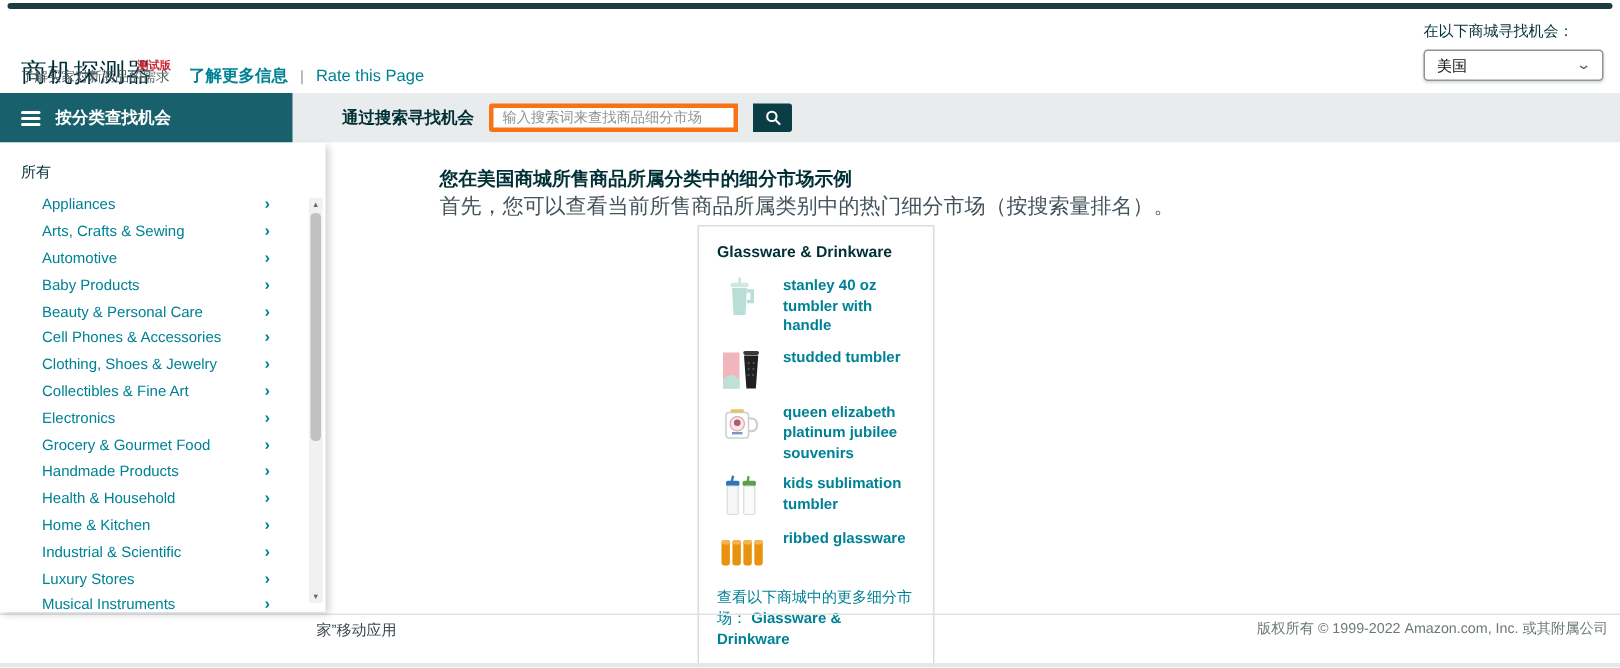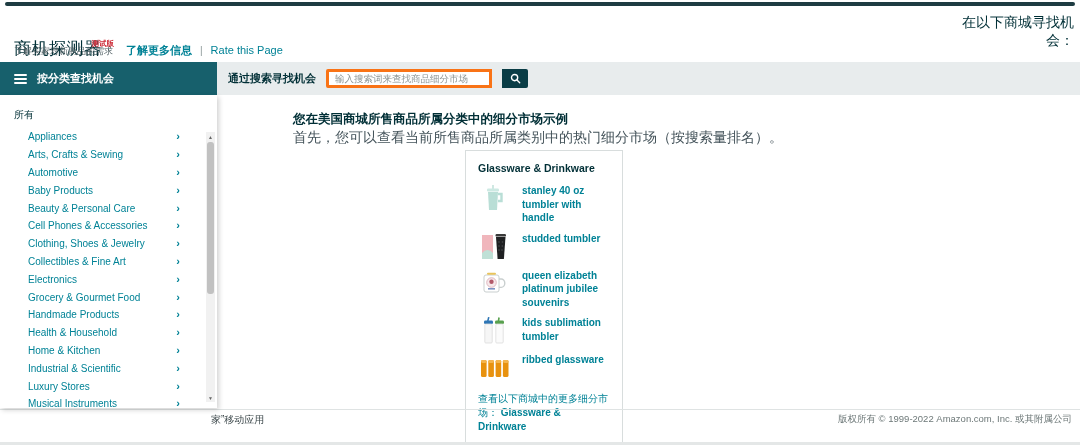--- a/index.html
+++ b/index.html
@@ -12,29 +12,29 @@
   .header { position:absolute; left:0; top:6px; width:1080px; height:56px; background:#fff; }
   .logo-row { position:absolute; left:14px; top:14px; display:flex; align-items:baseline; }
   .app-title { font-size:17px; font-weight:normal; color:#002f36; letter-spacing:.5px; }
   .beta-badge { font-size:7.5px; font-weight:bold; color:#cc2936; position:relative; top:-8px; left:-10px; }
   .header-links { display:flex; align-items:baseline; gap:8px; margin-left:2px; }
   .link-teal { color:#008296; font-size:11px; text-decoration:none; cursor:pointer;margin-top:23px; }
   .bold { font-weight:bold; }
   .link-sep { color:#8b9898; font-size:10px; }
   .app-subtitle { position:absolute; left:14px; top:39px; font-size:9px; color:#4d5c60; }
   .mkt-block { position:absolute; right:6px; top:8px; width:125px; }
-  .mkt-label { font-size:14px; color:#002f36; margin-bottom:5px; text-align:right; }
+  .mkt-label { font-size:10px; color:#002f36; margin-bottom:5px; text-align:left; }
   .mkt-select { width:120px; height:21px; background:#fff; border:1px solid #8d9696; border-radius:3px;
     box-shadow:0 1px 2px rgba(15,17,17,.15); display:flex; align-items:center; justify-content:space-between;
     padding:0 8px; font-size:10px; color:#0f1111; cursor:pointer; }
   .chev-down { font-size:9px; color:#565959; line-height:1; transform:scaleX(1.4); }
 
   
   .band { position:absolute; left:0; top:62px; width:1080px; height:33px; background:#e8eced; }
-  .band-left { position:absolute; left:0; top:0; width:217px; height:33px; background:#17606c; display:flex; align-items:center; padding-left:14px; gap:10px; }
+  .band-left { position:absolute; left:0; top:0; width:195px; height:33px; background:#17606c; display:flex; align-items:center; padding-left:14px; gap:10px; }
   .menu-icon { width:13px; display:flex; flex-direction:column; gap:2px; }
   .menu-icon span { display:block; height:2px; background:#fff; border-radius:1px; }
   .band-left-label { color:#fff; font-size:11px; font-weight:bold; }
   .band-search { position:absolute; left:228px; top:0; height:33px; display:flex; align-items:center; gap:10px; }
   .search-label { font-size:11px; font-weight:bold; color:#002f36; white-space:nowrap; }
   .search-input { width:166px; height:19px; border:3px solid #f97316; border-radius:2px 0 0 2px; padding:0 6px; font-size:9.5px; color:#0f1111; background:#fff; outline:none; font-family:inherit; }
   .search-input::placeholder { color:#8b9494; }
   .search-btn { width:26px; height:19px; background:#0a3d46; border:none; border-radius:0 2px 2px 0; display:flex; align-items:center; justify-content:center; cursor:pointer; }
 
   
@@ -82,20 +82,24 @@
     <span class="beta-badge">测试版</span>
     <span class="header-links">
       <a class="link-teal bold">了解更多信息</a>
       <span class="link-sep">|</span>
       <a class="link-teal">Rate this Page</a>
     </span>
   </div>
   <div class="app-subtitle">了解买家对新商品的需求</div>
   <div class="mkt-block">
     <div class="mkt-label">在以下商城寻找机会：</div>
+    <div class="mkt-select">
+      <span>美国</span>
+      <span class="chev-down">⌄</span>
+    </div>
   </div>
 </div>
 
 <div class="band">
   <div class="band-left">
     <span class="menu-icon">
         <span></span>
         <span></span>
         <span></span>
       </span>

